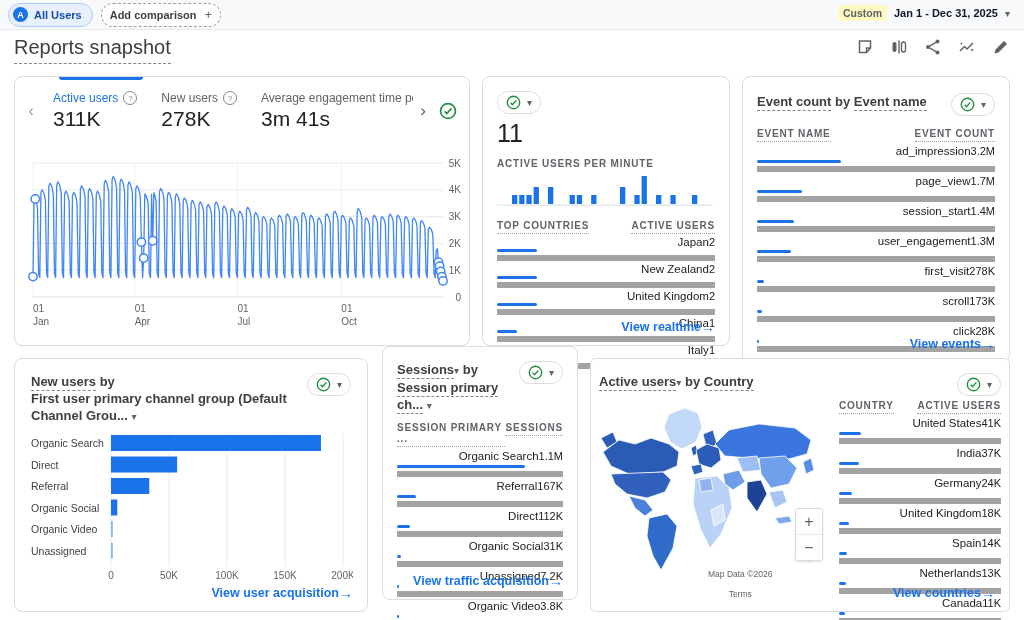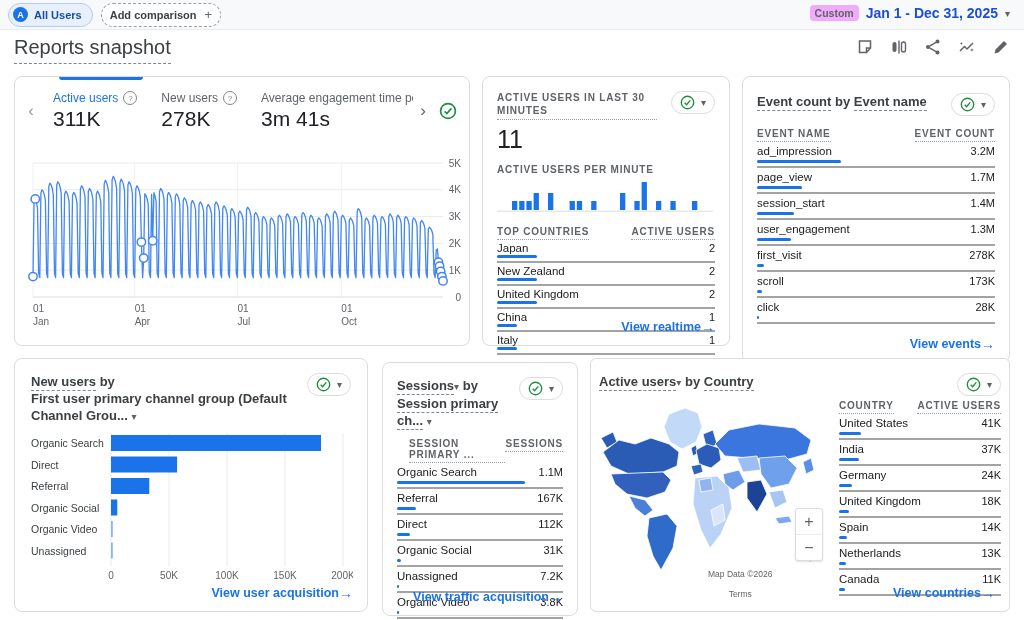--- a/index.html
+++ b/index.html
@@ -6,36 +6,36 @@
   body{width:1024px;height:620px;background:#fff;font-family:"Liberation Sans","DejaVu Sans",sans-serif;color:#202124;overflow:hidden;}
   #app{position:relative;width:1024px;height:620px;}
   
   .chipbar{position:absolute;left:0;top:0;width:100%;height:30px;background:#f8f9fa;border-bottom:1px solid #e8eaed;display:flex;align-items:center;padding-left:8px;box-sizing:border-box;}
   .chip{display:inline-flex;align-items:center;gap:6px;height:22px;border-radius:12px;padding:0 10px 0 4px;font-size:11px;font-weight:bold;cursor:pointer;}
   .chip.allusers{background:#e8f0fe;border:1px solid #aecbfa;color:#174ea6;margin-right:8px;}
   .chip.addcomp{background:#fff;border:1px dashed #9aa0a6;color:#3c4043;padding:0 8px;}
   .avatar{width:15px;height:15px;border-radius:50%;background:#1a73e8;color:#fff;font-size:9px;font-weight:bold;display:flex;align-items:center;justify-content:center;}
   .plus{font-size:13px;font-weight:400;color:#5f6368;margin-left:2px;}
   .daterange{position:absolute;right:14px;top:5px;display:flex;align-items:center;gap:7px;cursor:pointer;}
-  .custombadge{background:#f0abfc;color:#5f6368;font-size:10.5px;font-weight:bold;border-radius:4px;padding:2px 5px;}
-  .datetext{font-size:14px;font-weight:bold;color:#1d4ed8;}
+  .custombadge{background:#fef9c3;color:#5f6368;font-size:10.5px;font-weight:bold;border-radius:4px;padding:2px 5px;}
+  .datetext{font-size:11px;font-weight:bold;color:#0f172a;}
   .caret{font-size:10px;color:#5f6368;}
   
   .pagetitle{position:absolute;left:14px;top:36px;font-size:20px;color:#3c4043;border-bottom:1px dashed #80868b;padding-bottom:4px;}
   .toolbar{position:absolute;right:14px;top:38px;display:flex;gap:16px;align-items:center;}
   .toolbar svg{cursor:pointer;}
   
   .card{position:absolute;background:#fff;border:1px solid #dadce0;border-radius:8px;box-sizing:border-box;}
   .cardtitle{font-size:13px;font-weight:bold;color:#3c4043;line-height:17px;}
   .u-dash{border-bottom:1px dashed #80868b;padding-bottom:1px;}
   .u-dot{border-bottom:1px dotted #9aa0a6;padding-bottom:2px;}
   .micro{font-size:10px;letter-spacing:.8px;color:#5f6368;font-weight:bold;}
   .pill{display:inline-flex;align-items:center;gap:6px;border:1px solid #dadce0;border-radius:14px;padding:3px 8px;cursor:pointer;background:#fff;}
   .thead{display:flex;justify-content:space-between;align-items:baseline;}
-  .trow{position:relative;display:flex;justify-content:space-between;align-items:flex-start;border-bottom:2px solid #a3a3a3;padding:3px 0 8px;}
+  .trow{position:relative;display:flex;justify-content:flex-end;align-items:flex-start;border-bottom:6px solid #a3a3a3;padding:3px 0 8px;}
   .trow .tlabel{font-size:11.5px;color:#202124;line-height:13px;white-space:nowrap;}
   .trow .tvalue{font-size:11px;color:#202124;line-height:13px;}
   .tbar{position:absolute;left:0;bottom:3px;height:3px;background:#1a73e8;border-radius:2px;}
   .rt .trow{padding:2px 0 6px;}
   .view-link{position:absolute;right:14px;bottom:10px;display:flex;gap:0;align-items:center;color:#1a73e8;font-size:12.5px;font-weight:bold;cursor:pointer;}
   .view-link .arr{font-size:14px;}
   
   .tabsrow{display:flex;align-items:center;height:68px;padding:0 6px;}
   .tabind{position:absolute;top:0;left:44px;width:84px;height:3px;background:#1a73e8;border-radius:0 0 3px 3px;}
   .navchev{width:20px;font-size:17px;color:#9aa0a6;text-align:center;cursor:pointer;flex:0 0 auto;}
@@ -165,21 +165,20 @@
         <circle cx="415.5" cy="107.2" r="4.2" fill="#fff" stroke="#4285f4" stroke-width="1.5"></circle>
         <circle cx="416.6" cy="111.2" r="4.2" fill="#fff" stroke="#4285f4" stroke-width="1.5"></circle>
         <circle cx="417.7" cy="116.5" r="4.2" fill="#fff" stroke="#4285f4" stroke-width="1.5"></circle>
         <circle cx="418.9" cy="121.6" r="4.2" fill="#fff" stroke="#4285f4" stroke-width="1.5"></circle>
         <circle cx="420.0" cy="125.9" r="4.2" fill="#fff" stroke="#4285f4" stroke-width="1.5"></circle>
       </svg>
   </div>
 
   <div class="card rt" style="left:482px;top:76px;width:248px;height:270px;padding:14px 14px 0;">
     <div style="display:flex;justify-content:space-between;align-items:flex-start;">
-      <span class="micro u-dot" style="max-width:160px;line-height:13px;">ACTIVE USERS IN LAST 30 MINUTES</span>
       <span class="pill">
         <svg width="15" height="15" viewBox="0 0 16 16">
             <circle cx="8" cy="8" r="6.6" fill="none" stroke="#1e8e3e" stroke-width="1.5"></circle>
             <path d="M5 8.3l2 2 4-4.6" fill="none" stroke="#1e8e3e" stroke-width="1.5"></path>
           </svg>
         <span class="caret">▾</span>
       </span>
     </div>
     <div class="bignum" style="margin:5px 0 10px;">11</div>
     <div class="micro" style="margin-bottom:5px;">ACTIVE USERS PER MINUTE</div>
@@ -333,36 +332,36 @@
         <rect x="80" y="88" width="1.8" height="16" fill="#8ab4f8"></rect>
         <text x="0" y="121.5" fill="#3c4043" font-size="10.5">Unassigned</text>
         <rect x="80" y="109.5" width="1.8" height="16" fill="#8ab4f8"></rect>
       </svg>
     <div class="view-link">
       <span>View user acquisition</span>
       <span class="arr">→</span>
     </div>
   </div>
 
-  <div class="card" style="left:382px;top:362px;width:196px;height:254px;padding:14px 14px 0;">
+  <div class="card" style="left:382px;top:346px;width:196px;height:254px;padding:14px 14px 0;">
     <div style="display:flex;justify-content:space-between;align-items:flex-start;">
       <span class="cardtitle">
         <span class="u-dash">Sessions</span><span class="caret">▾</span><span> by</span><br>
         <span class="u-dash">Session primary ch...</span>
         <span class="caret">▾</span>
       </span>
       <span class="pill">
         <svg width="15" height="15" viewBox="0 0 16 16">
             <circle cx="8" cy="8" r="6.6" fill="none" stroke="#1e8e3e" stroke-width="1.5"></circle>
             <path d="M5 8.3l2 2 4-4.6" fill="none" stroke="#1e8e3e" stroke-width="1.5"></path>
           </svg>
         <span class="caret">▾</span>
       </span>
     </div>
-    <div class="thead" style="margin-top:8px;margin-left:12px;">
+    <div class="thead" style="margin-top:8px;">
       <span class="micro u-dot">SESSION PRIMARY ...</span>
       <span class="micro u-dot">SESSIONS</span>
     </div>
     <div id="ses-rows">
         <div class="trow">
           <span class="tlabel">Organic Search</span>
           <span class="tvalue">1.1M</span>
           <span class="tbar" style="width: 128px;"></span>
         </div>
         <div class="trow">

